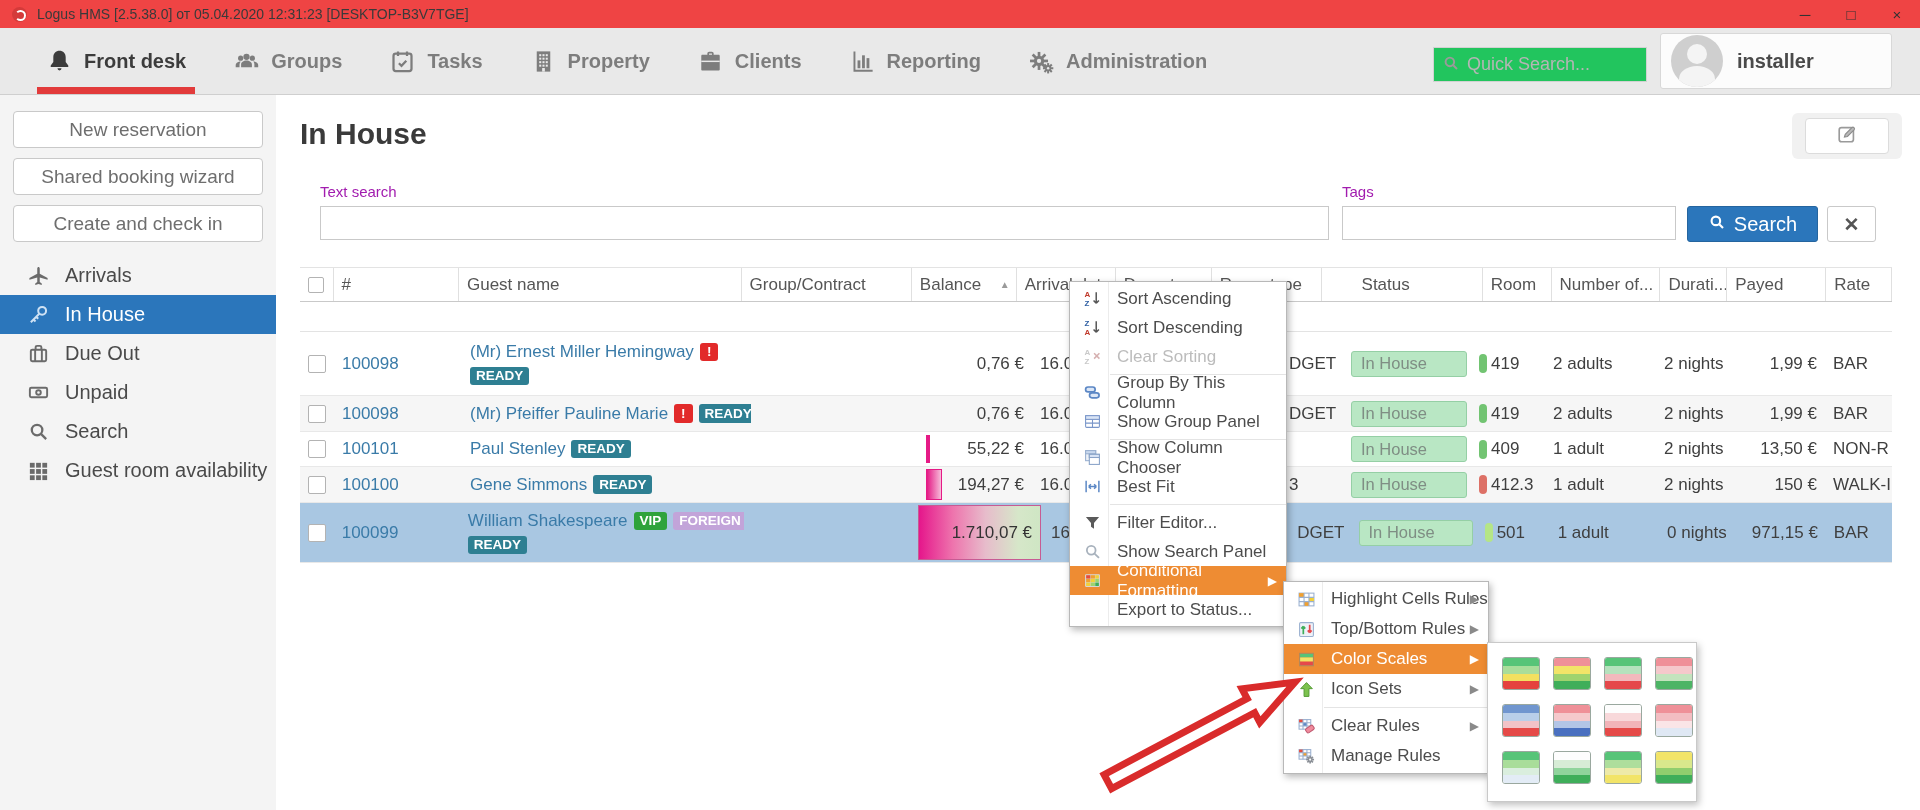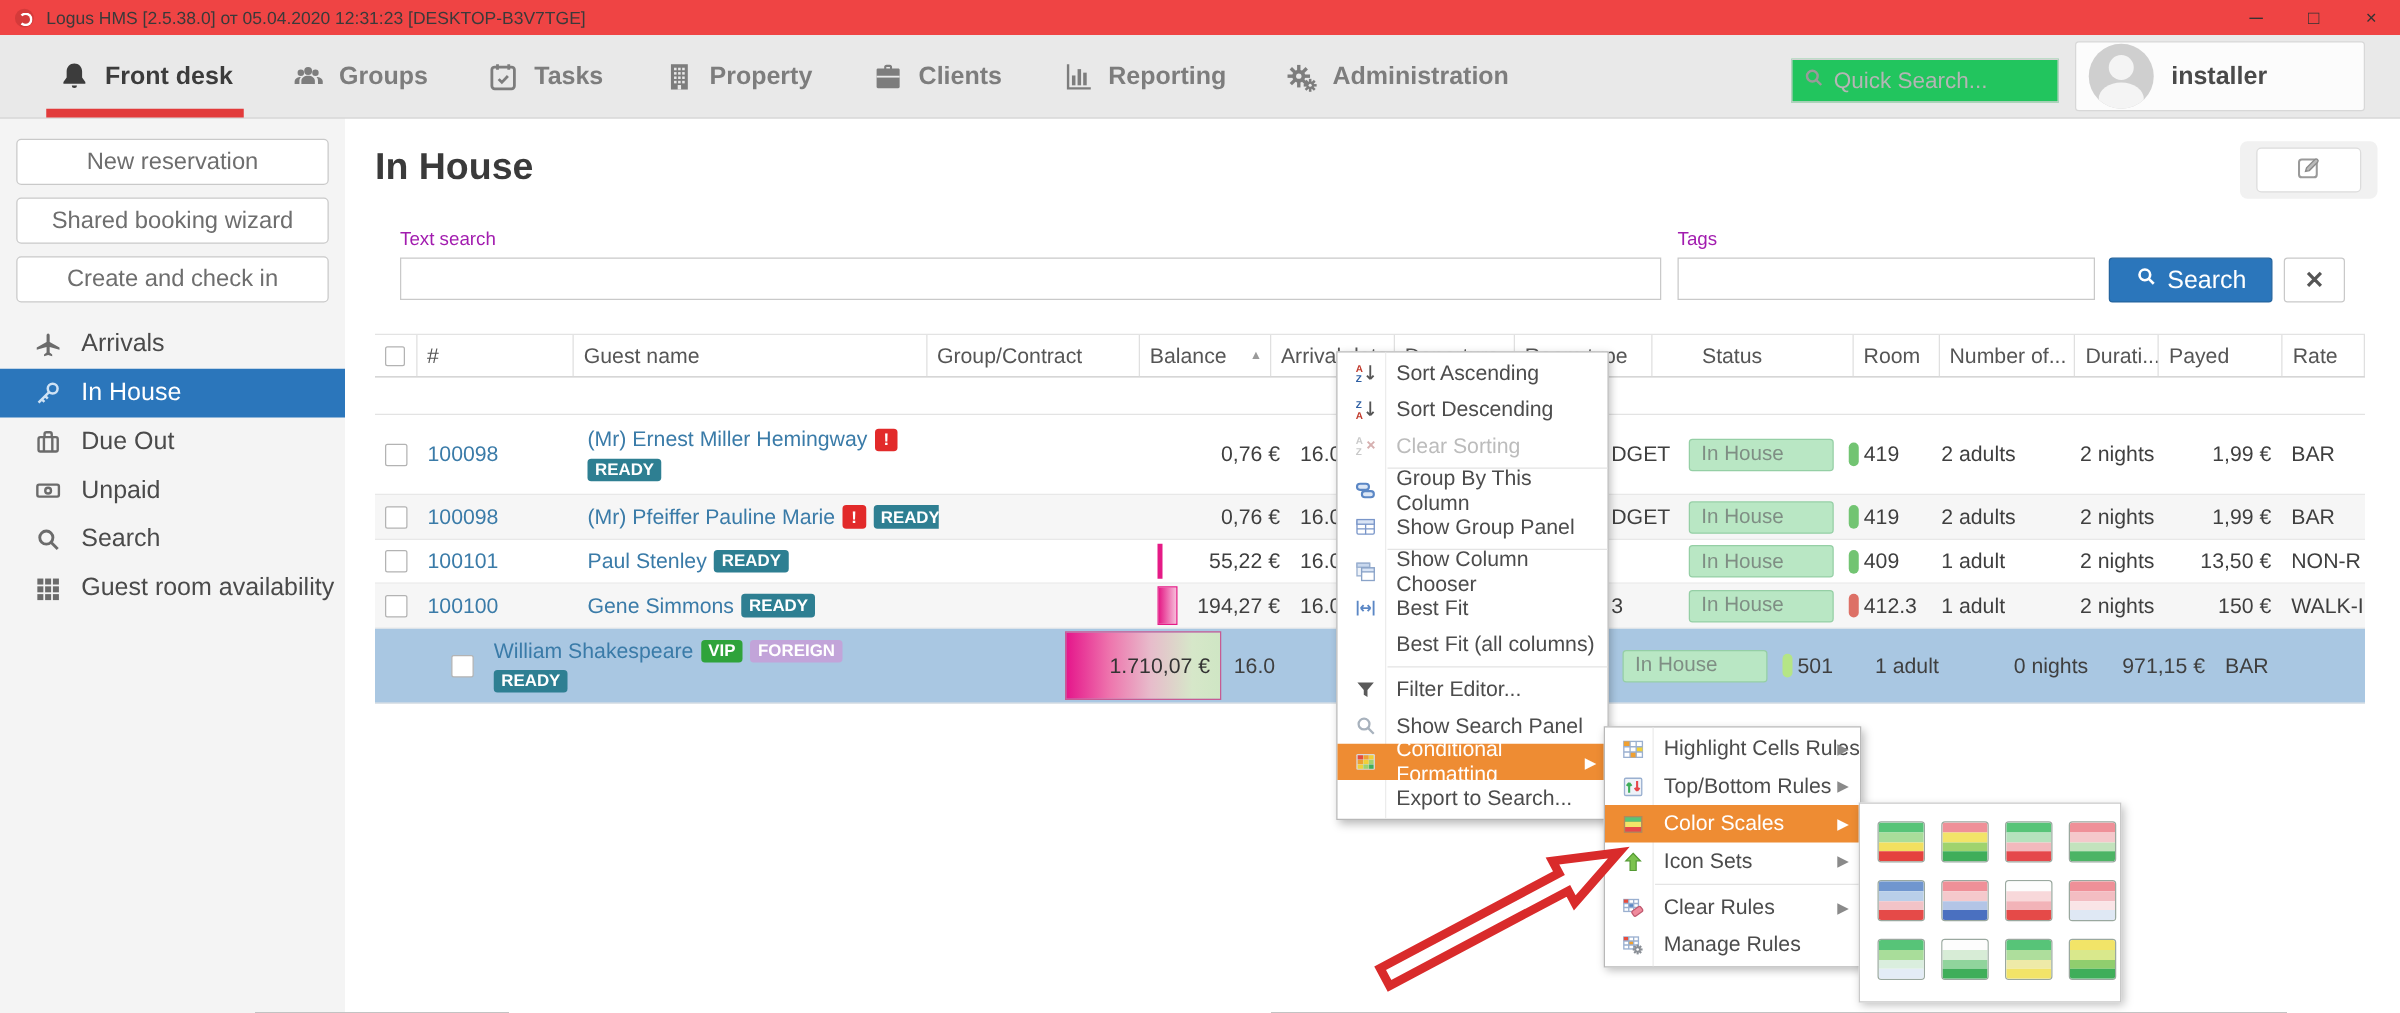--- a/index.html
+++ b/index.html
@@ -533,20 +533,21 @@
             </div>
             <div class="g-cell" style="width: 111px;">1 adult</div>
             <div class="g-cell" style="width: 68px;">2 nights</div>
             <div class="g-cell num" style="width: 101px;">150 €</div>
             <div class="g-cell" style="width: 67px;">WALK-I</div>
           </div>
           <div class="g-row selected" style="height: 60px;">
             <div class="g-cell" style="width: 34px;">
               <span class="cb"></span>
             </div>
+            <div class="g-cell link" style="width: 128px;">100099</div>
             <div class="g-cell gcol" style="width: 289px;">
               <div class="gline">
                 <span class="link">William Shakespeare</span>
                 <span class="bdg b-vip">VIP</span>
                 <span class="bdg b-foreign">FOREIGN</span>
               </div>
               <div class="gline">
                 <span class="bdg b-ready">READY</span>
               </div>
             </div>
@@ -637,24 +638,20 @@
         </span>
         <span class="lbl">Show Column Chooser</span>
       </div>
       <div class="mi">
         <span class="ic">
           <svg viewBox="0 0 16 16" stroke="#5b87c5" stroke-width="1.4" fill="none">
             <path d="M2 2.5v11M14 2.5v11M4.3 8h7.4M4.3 8l2.2-2.2M4.3 8l2.2 2.2M11.7 8L9.5 5.8M11.7 8l-2.2 2.2"></path>
           </svg>
         </span>
         <span class="lbl">Best Fit</span>
-      </div>
-      <div class="mi">
-        <span class="ic"></span>
-        <span class="lbl">Best Fit (all columns)</span>
       </div>
       <div class="msep"></div>
       <div class="mi">
         <span class="ic">
           <svg viewBox="0 0 16 16" fill="#5a5a5a">
             <path d="M1.8 2.8h12.4L9.4 8.4v5.4l-2.8-1.7V8.4z"></path>
           </svg>
         </span>
         <span class="lbl">Filter Editor...</span>
       </div>
@@ -680,21 +677,21 @@
             <rect x="2" y="10" width="4" height="3.2" fill="#f2d038"></rect>
             <rect x="6.3" y="10" width="4" height="3.2" fill="#9fd36e"></rect>
             <rect x="10.6" y="10" width="3.4" height="3.2" fill="#3fae5a"></rect>
           </svg>
         </span>
         <span class="lbl">Conditional Formatting</span>
         <span class="arr">▶</span>
       </div>
       <div class="mi">
         <span class="ic"></span>
-        <span class="lbl">Export to Search...</span>
+        <span class="lbl">Export to Status...</span>
       </div>
     </div>
 
   <div class="menu" id="fmt-submenu">
     <div class="strip"></div>
   <div class="mi">
         <span class="ic">
           <svg viewBox="0 0 16 16">
             <rect x="1" y="2" width="14" height="12" fill="#fff" stroke="#9ab0d0"></rect>
             <rect x="1" y="2" width="4.7" height="4" fill="#f0a030"></rect>

